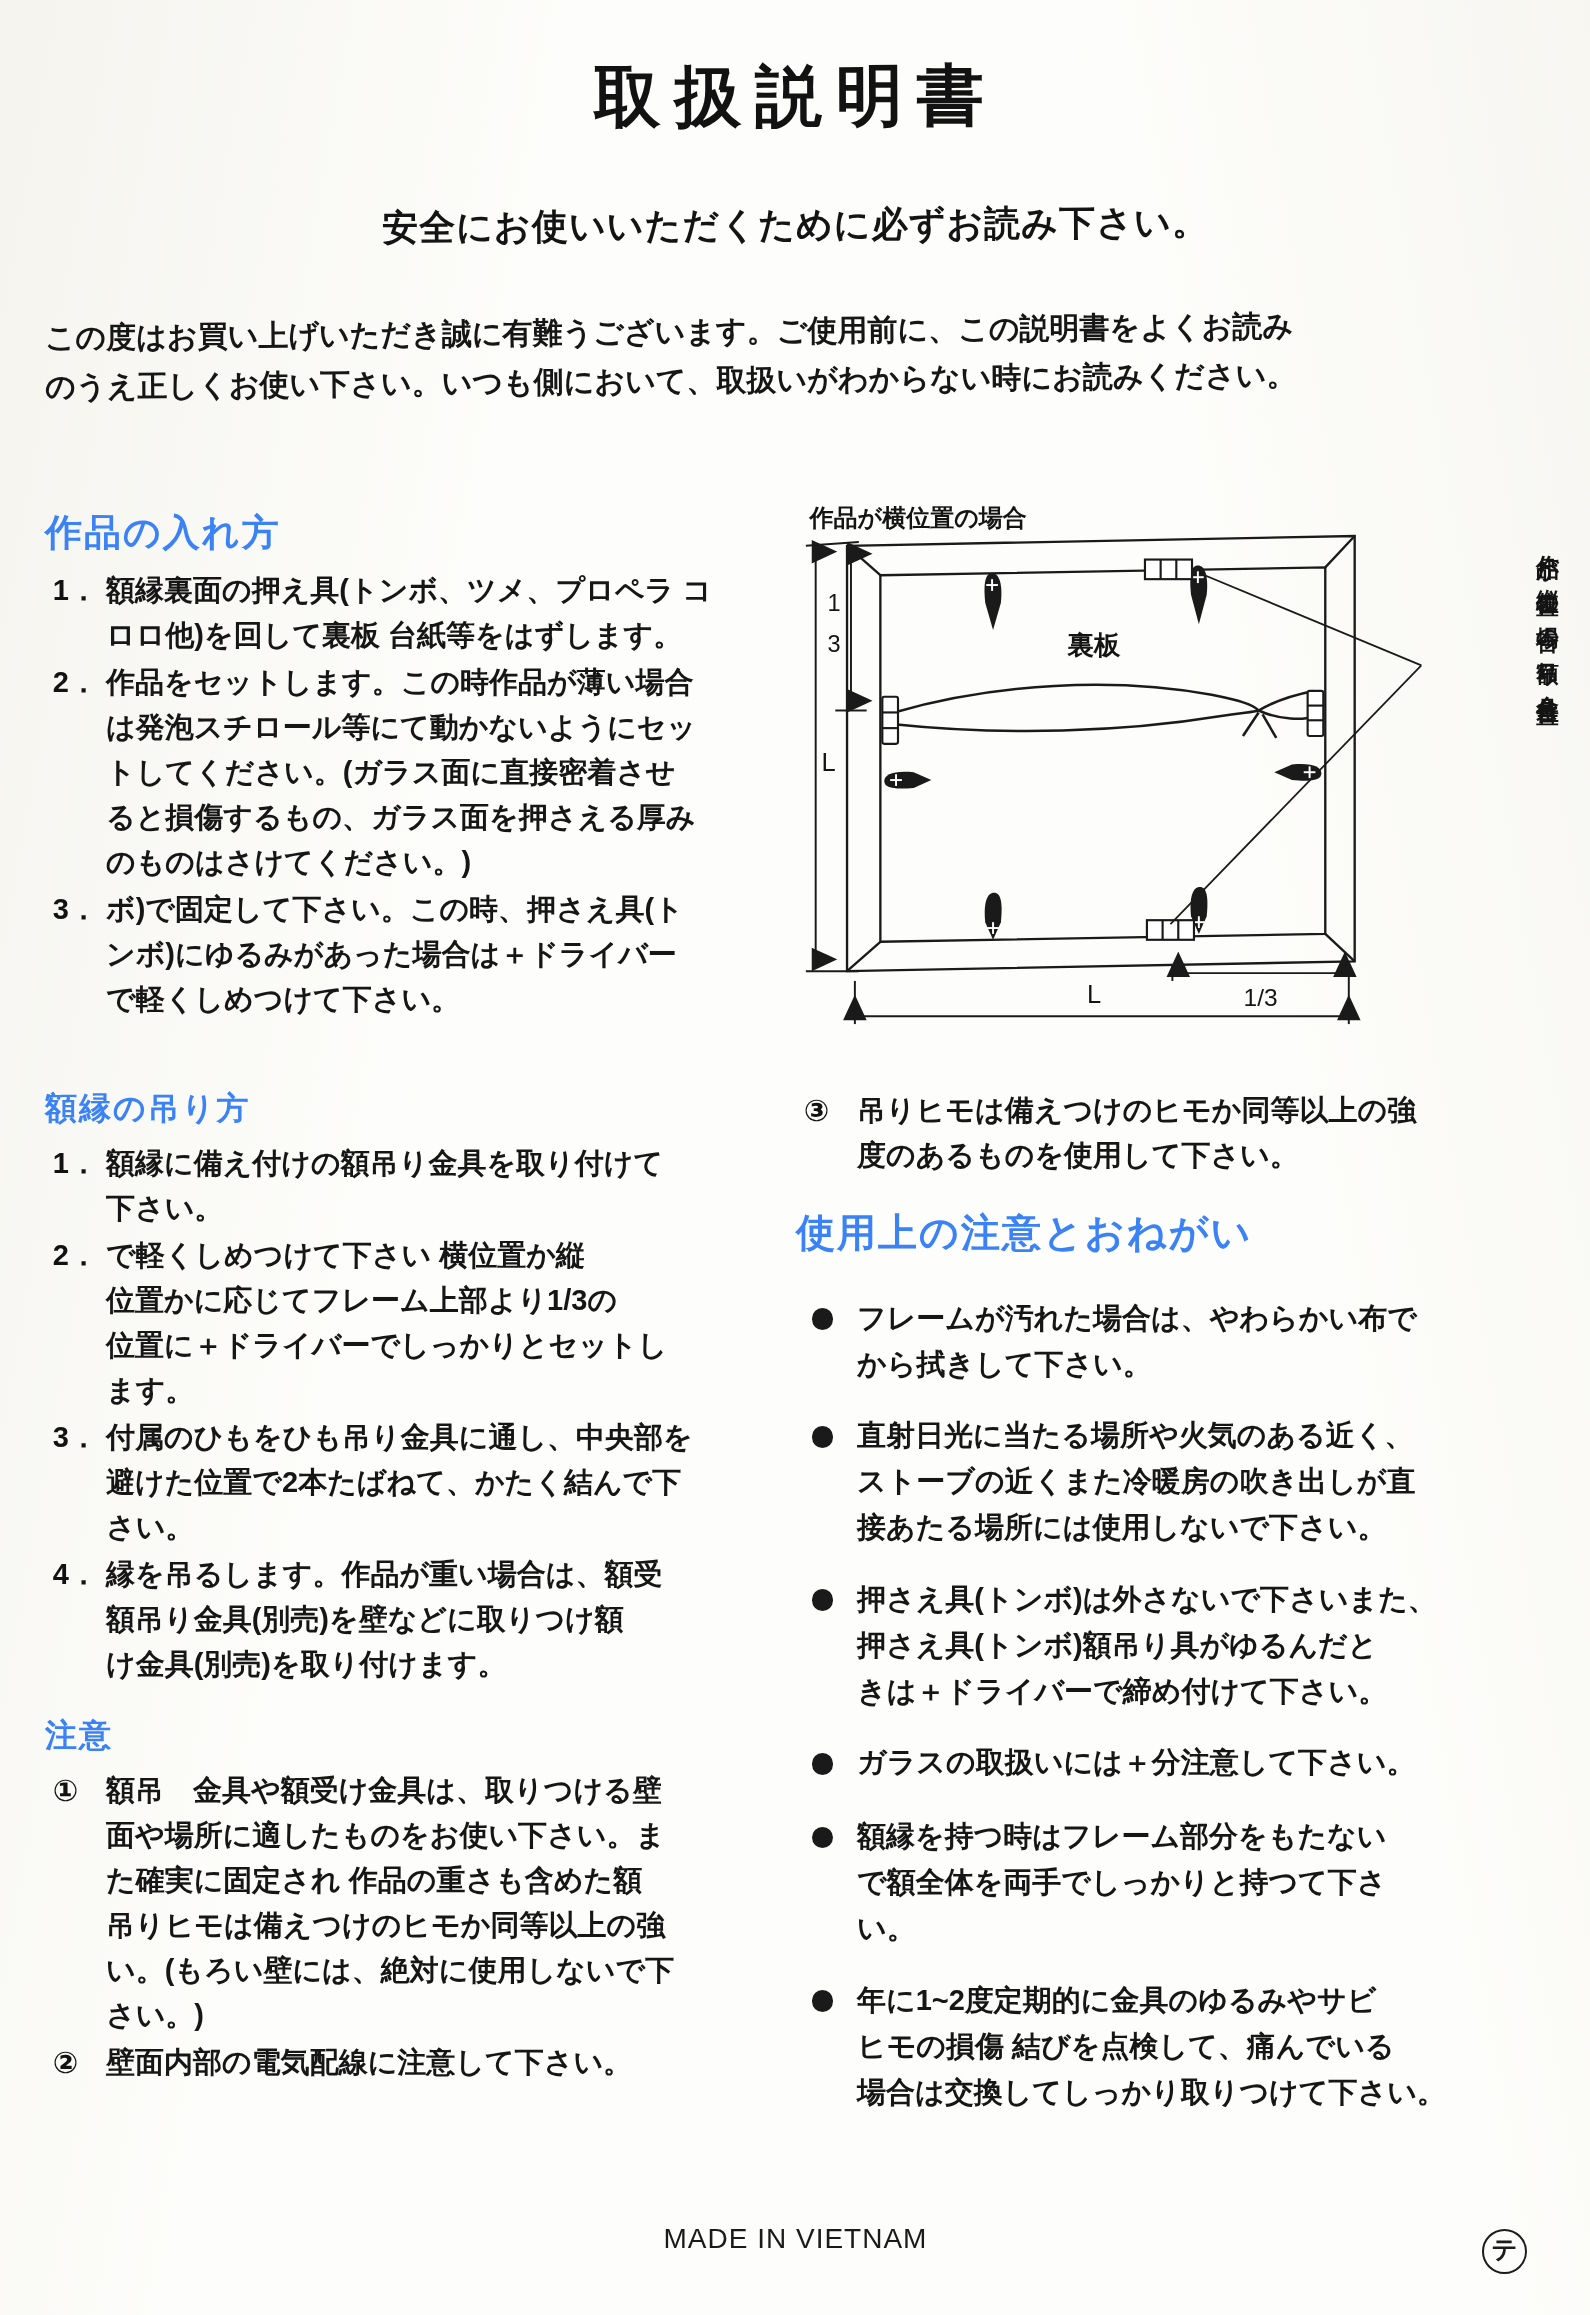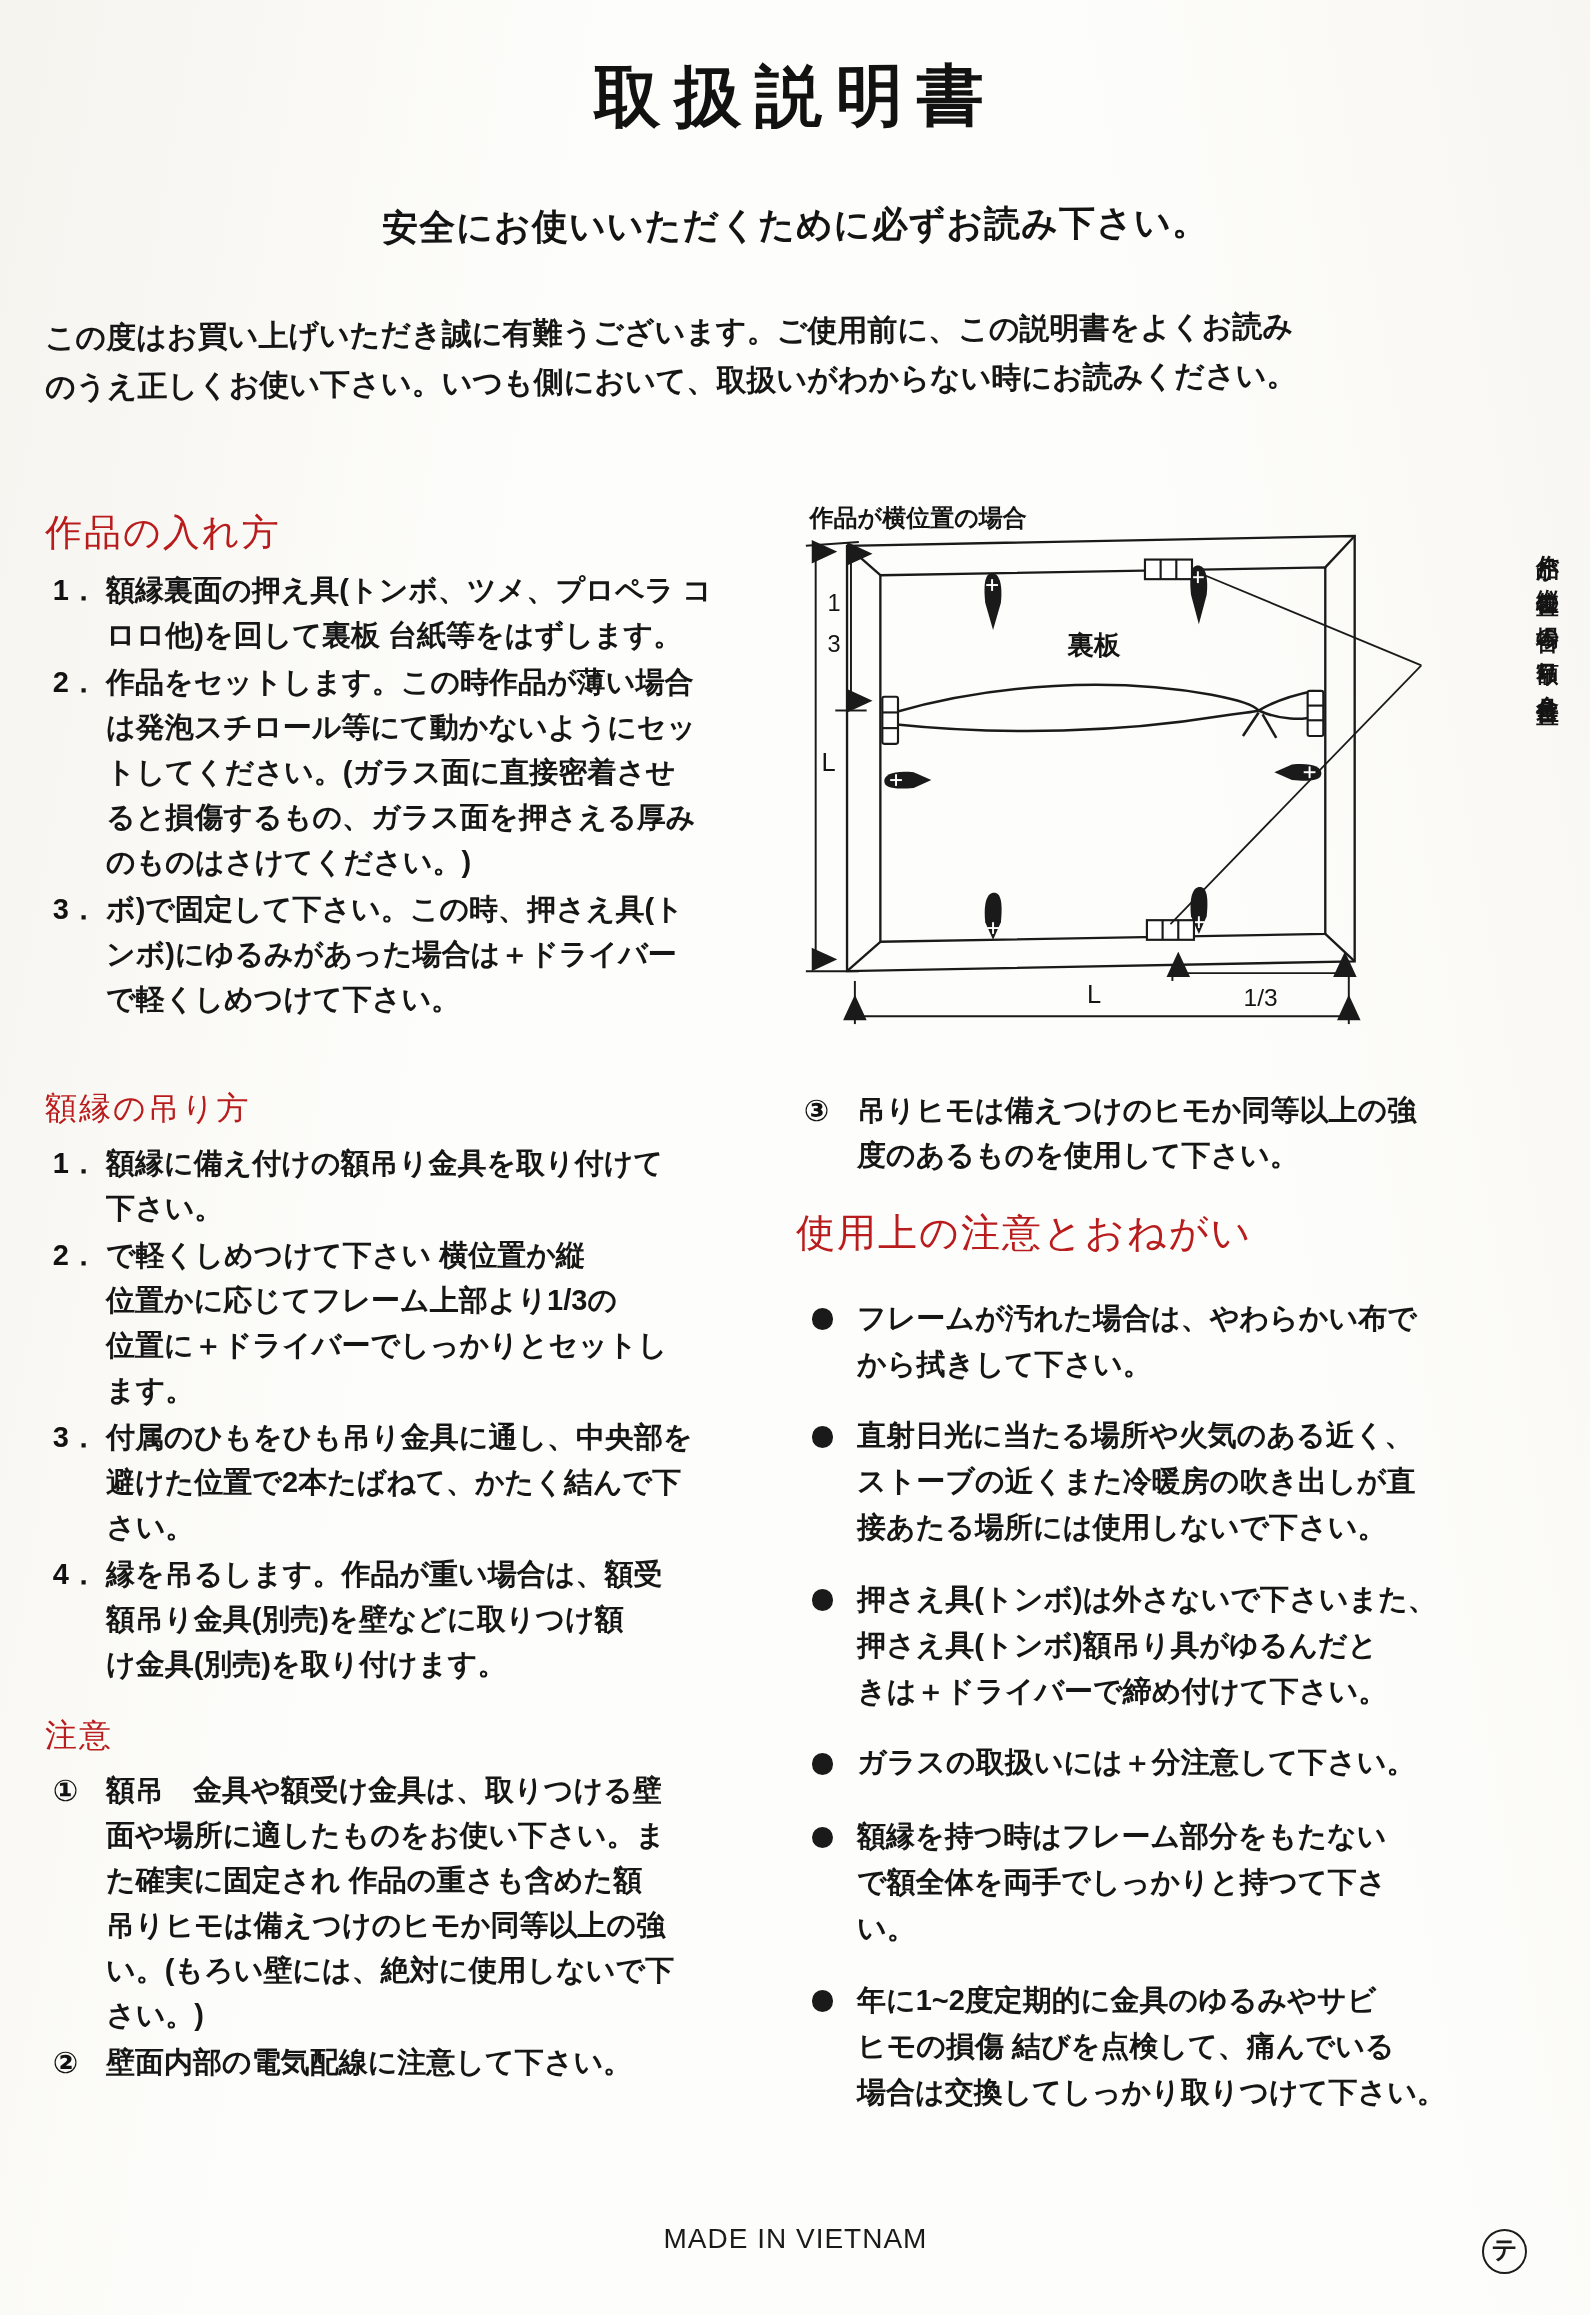--- a/index.html
+++ b/index.html
@@ -76,23 +76,23 @@
   }
   .col-right-bottom {
     position: absolute;
     left: 796px;
     top: 1088px;
     width: 774px;
   }
 
   .sec-head {
     font-size: 37px;
-    font-weight: 400;
+    font-weight: 700;
     letter-spacing: 2px;
-    color: #b91c1c;
+    color: #3b82f6;
     margin: 0 0 9.8px 0;
   }
   .sec-head.sub {
     font-size: 32px;
   }
   .sec-head.big {
     font-size: 39px;
   }
 
   ol.numlist, ul.bulletlist {

